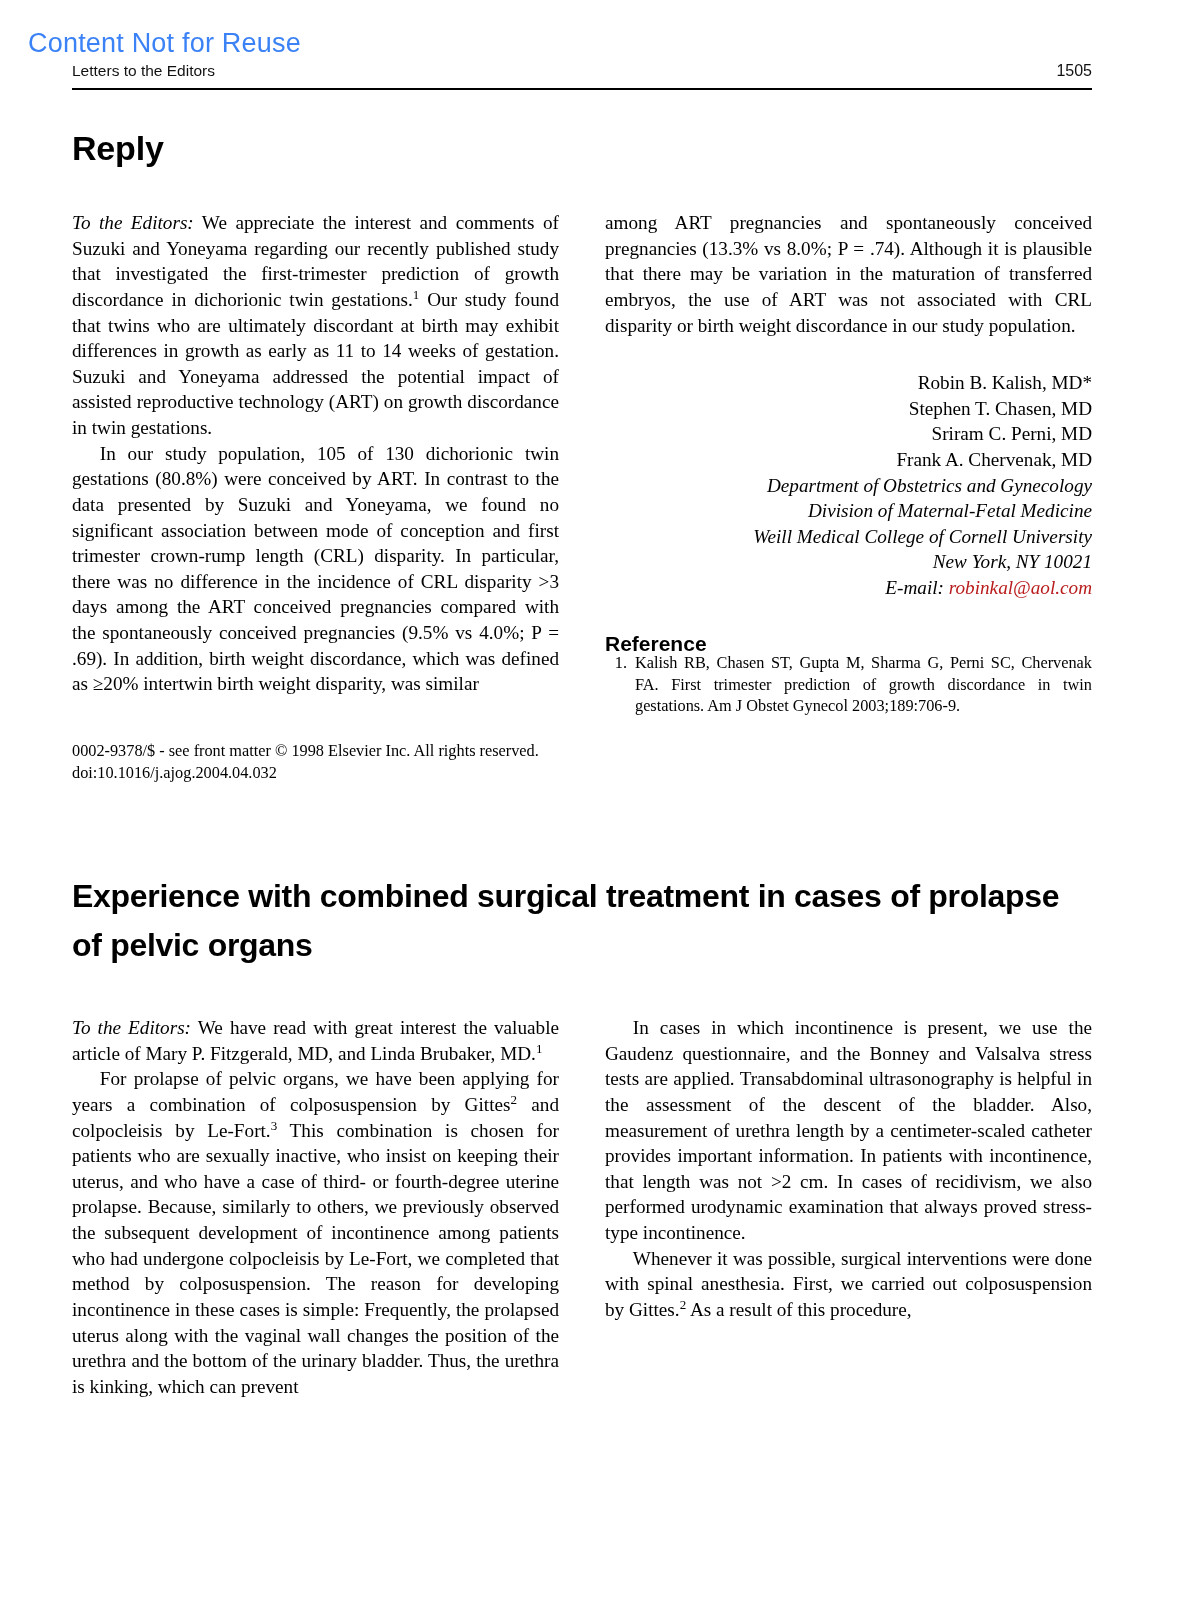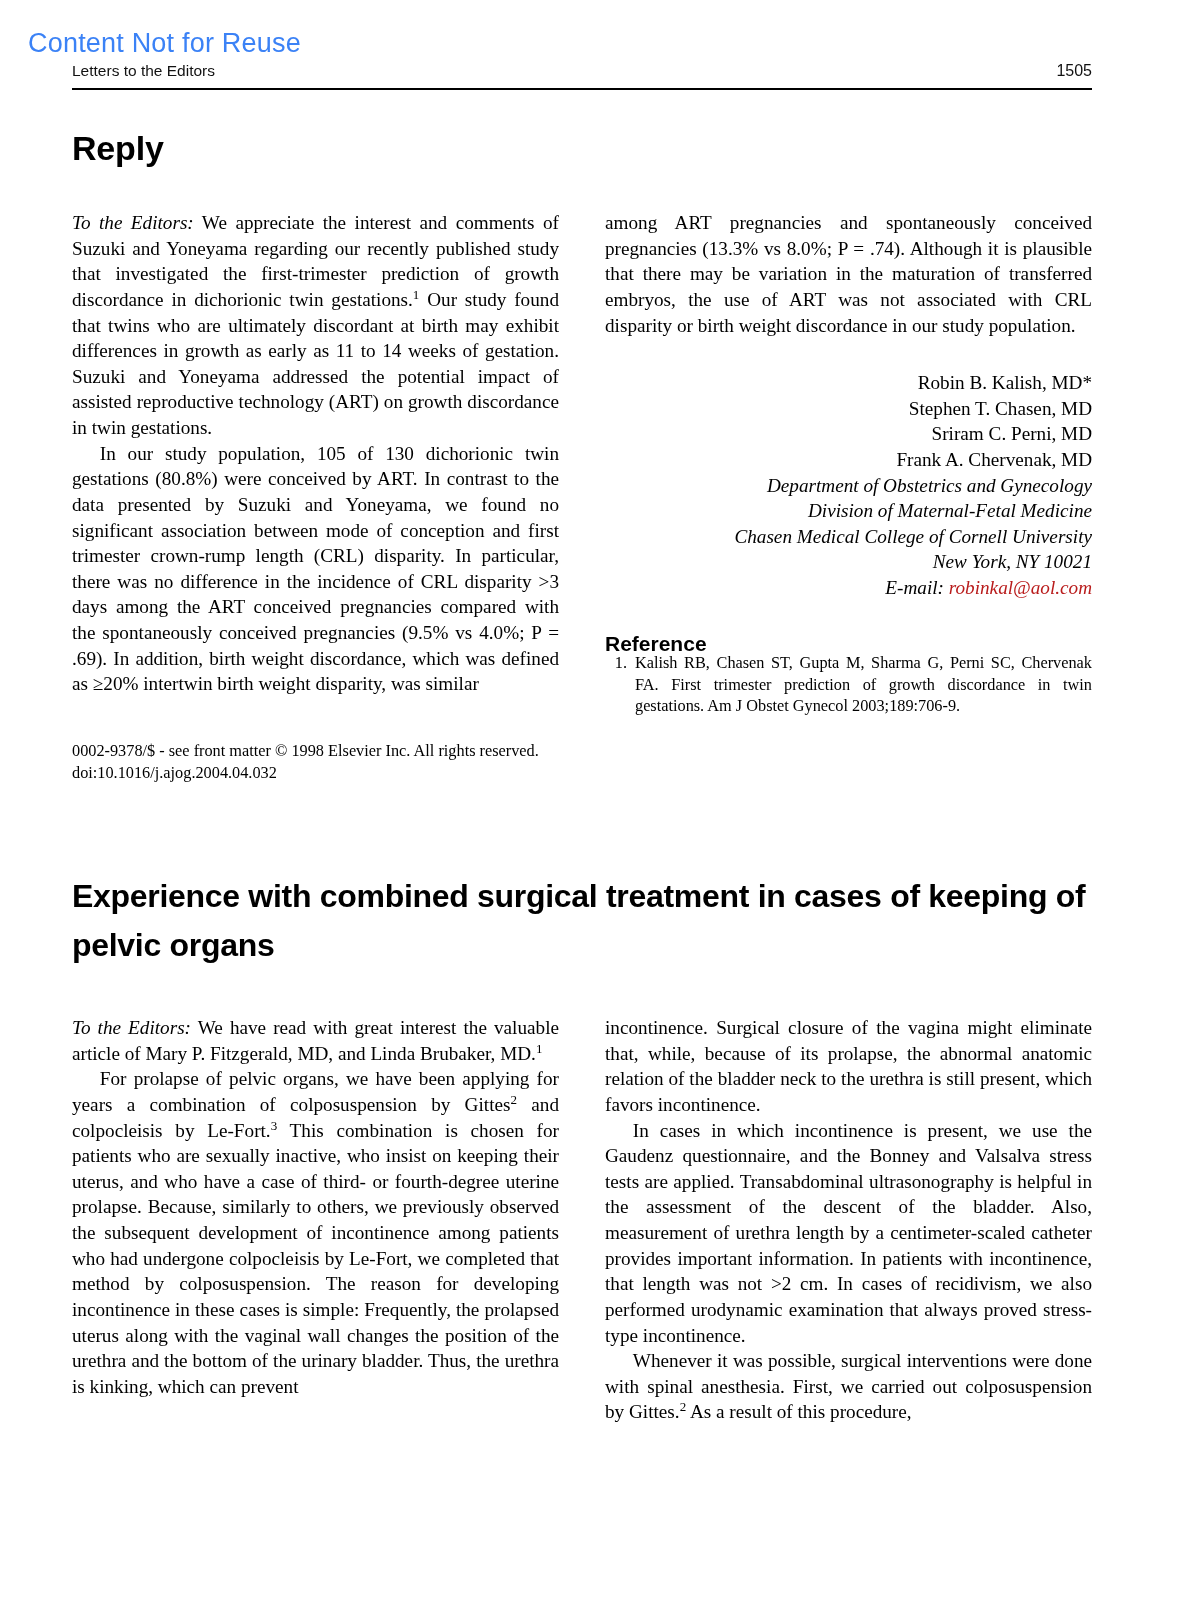--- a/index.html
+++ b/index.html
@@ -177,45 +177,44 @@
     <p>among ART pregnancies and spontaneously conceived pregnancies (13.3% vs 8.0%; P = .74). Although it is plausible that there may be variation in the maturation of transferred embryos, the use of ART was not associated with CRL disparity or birth weight discordance in our study population.</p>
   </div>
 
   <div class="signature">
     <div>Robin B. Kalish, MD*</div>
     <div>Stephen T. Chasen, MD</div>
     <div>Sriram C. Perni, MD</div>
     <div>Frank A. Chervenak, MD</div>
     <div class="aff">Department of Obstetrics and Gynecology</div>
     <div class="aff">Division of Maternal-Fetal Medicine</div>
-    <div class="aff">Chasen Medical College of Cornell University</div>
+    <div class="aff">Weill Medical College of Cornell University</div>
     <div class="aff">New York, NY 10021</div>
     <div class="email"><span>E-mail: </span><span class="mail-link">robinkal@aol.com</span></div>
   </div>
 
   <div id="reference-head">Reference</div>
 
   <div id="reference-list">
     <div style="position:relative">
       <span class="refnum">1.</span>
       <span class="refbody">Kalish RB, Chasen ST, Gupta M, Sharma G, Perni SC, Chervenak FA. First trimester prediction of growth discordance in twin gestations. Am J Obstet Gynecol 2003;189:706-9.</span>
     </div>
   </div>
 
   <div id="copyright">
     <div>0002-9378/$ - see front matter © 1998 Elsevier Inc. All rights reserved.</div>
     <div>doi:10.1016/j.ajog.2004.04.032</div>
   </div>
 
-  <div class="article-title" id="paper2-title">Experience with combined surgical treatment in cases of keeping of pelvic organs</div>
+  <div class="article-title" id="paper2-title">Experience with combined surgical treatment in cases of prolapse of pelvic organs</div>
 
   <div class="col" id="a2-left">
     <p><span class="lead">To the Editors:</span><span> We have read with great interest the valuable article of Mary P. Fitzgerald, MD, and Linda Brubaker, MD.</span><sup>1</sup></p>
     <p class="indent"><span>For prolapse of pelvic organs, we have been applying for years a combination of colposuspension by Gittes</span><sup>2</sup><span> and colpocleisis by Le-Fort.</span><sup>3</sup><span> This combination is chosen for patients who are sexually inactive, who insist on keeping their uterus, and who have a case of third- or fourth-degree uterine prolapse. Because, similarly to others, we previously observed the subsequent development of incontinence among patients who had undergone colpocleisis by Le-Fort, we completed that method by colposuspension. The reason for developing incontinence in these cases is simple: Frequently, the prolapsed uterus along with the vaginal wall changes the position of the urethra and the bottom of the urinary bladder. Thus, the urethra is kinking, which can prevent</span></p>
   </div>
 
   <div class="col" id="a2-right">
-    <p>incontinence. Surgical closure of the vagina might eliminate that, while, because of its prolapse, the abnormal anatomic relation of the bladder neck to the urethra is still present, which favors incontinence.</p>
     <p class="indent">In cases in which incontinence is present, we use the Gaudenz questionnaire, and the Bonney and Valsalva stress tests are applied. Transabdominal ultrasonography is helpful in the assessment of the descent of the bladder. Also, measurement of urethra length by a centimeter-scaled catheter provides important information. In patients with incontinence, that length was not &gt;2 cm. In cases of recidivism, we also performed urodynamic examination that always proved stress-type incontinence.</p>
     <p class="indent"><span>Whenever it was possible, surgical interventions were done with spinal anesthesia. First, we carried out colposuspension by Gittes.</span><sup>2</sup><span> As a result of this procedure,</span></p>
   </div>
 
 </div>
 
 </body></html>

